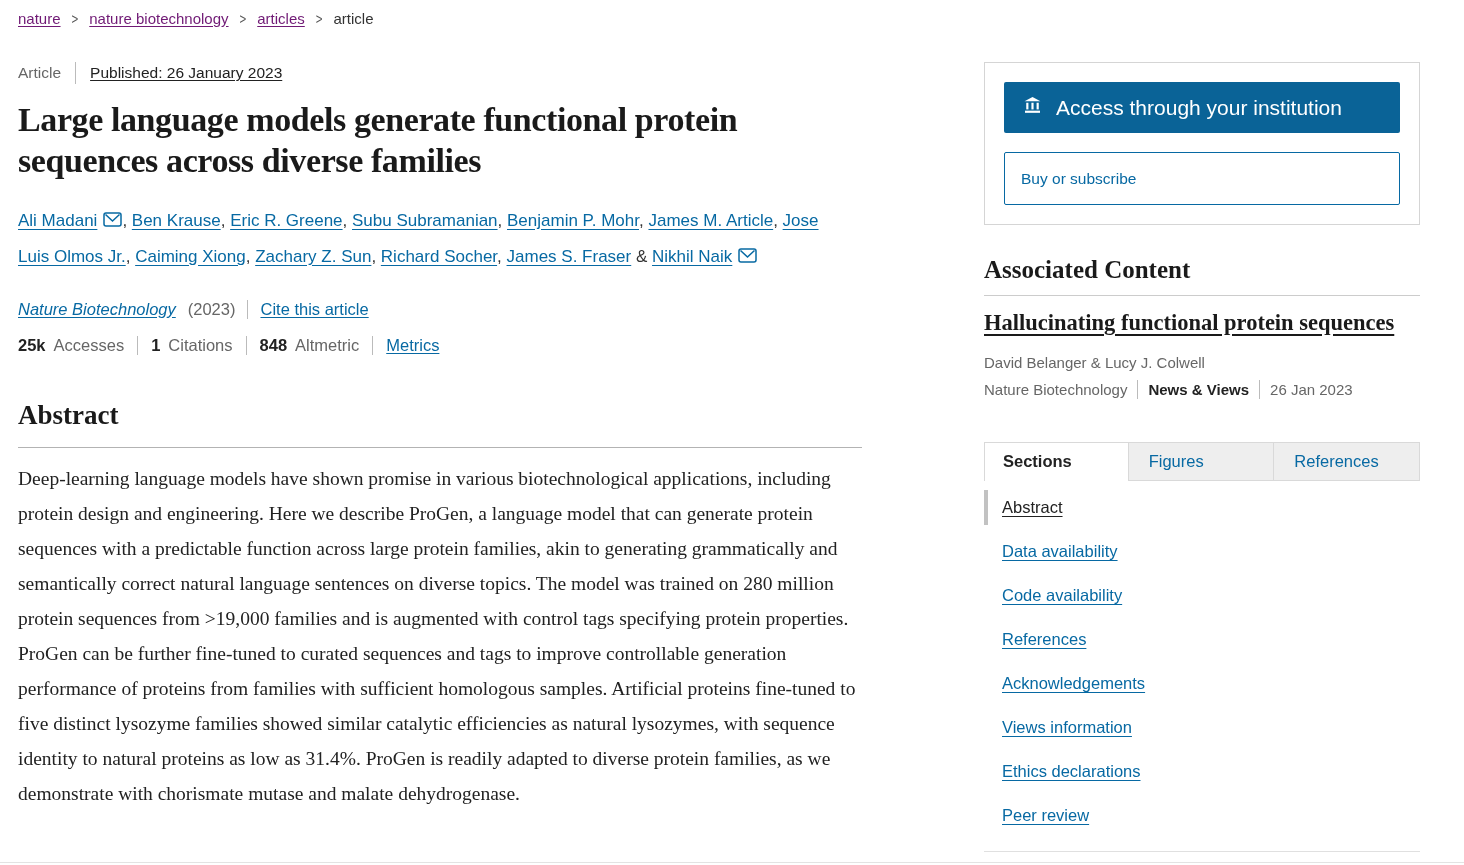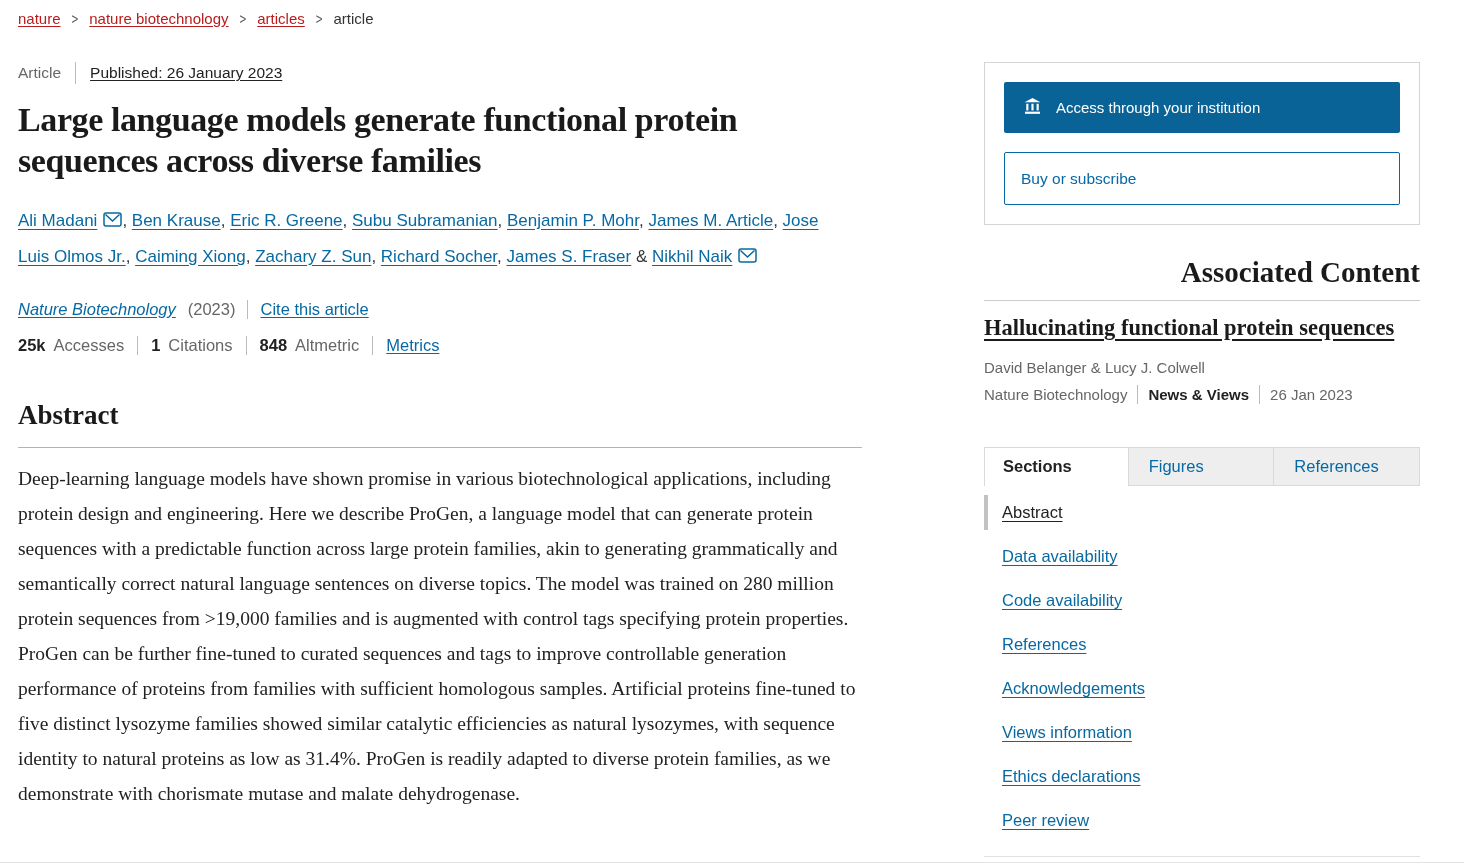--- a/index.html
+++ b/index.html
@@ -6,21 +6,21 @@
   html, body { margin: 0; padding: 0; }
   body {
     width: 1464px; height: 865px; overflow: hidden;
     background: #ffffff; color: #222;
     font-family: "Liberation Sans", sans-serif;
   }
   a { cursor: pointer; }
 
   
   .breadcrumb { padding: 10px 0 0 18px; font-size: 15px; color: #555; display: flex; align-items: center; }
-  .breadcrumb a { color: #b91c1c; text-decoration: underline; text-underline-offset: 2px; }
+  .breadcrumb a { color: #701a75; text-decoration: underline; text-underline-offset: 2px; }
   .crumb-sep { margin: 0 11px; color: #555; font-size: 11.5px; transform: scaleY(1.25); }
   .crumb-current { color: #333; }
 
   
   .layout { display: grid; grid-template-columns: 844px 436px; column-gap: 122px; padding-left: 18px; margin-top: 35px; align-items: start; }
 
   
   .meta-line { font-size: 15.5px; color: #666; display: flex; align-items: center; gap: 14px; }
   .meta-line .published-link { color: #222; text-decoration: underline; text-underline-offset: 2px; }
   .vbar { display: inline-block; width: 1px; height: 22px; background: #bbb; flex: 0 0 auto; }
@@ -48,30 +48,30 @@
 
   .abstract-heading { font-family: "Liberation Serif", serif; font-weight: 700; font-size: 27px; color: #1a1a1a; margin: 45px 0 0 0; }
   .abstract-rule { border: none; border-top: 1px solid #b3b3b3; margin: 16px 0 0 0; }
   .abstract-text { font-family: "Liberation Serif", serif; font-size: 19.5px; line-height: 35px; color: #222; margin: 13px 0 0 0; }
 
   
   .sidebar { width: 436px; }
   .access-box { border: 1px solid #d5d5d5; padding: 19px; }
   .btn-institution {
     display: flex; align-items: center; gap: 13px; width: 100%; height: 51px;
-    background: #0a6397; color: #fff; font-size: 15px; font-family: inherit;
+    background: #0a6397; color: #fff; font-size: 21px; font-family: inherit;
     border: none; border-radius: 2px; padding: 0 0 0 18px; text-align: left; cursor: pointer;
   }
   .btn-buy {
     display: flex; align-items: center; width: 100%; height: 53px; margin-top: 19px;
     background: #fff; color: #0769a3; font-size: 15.5px; font-family: inherit;
     border: 1px solid #0769a3; border-radius: 2px; padding: 0 16px 0 16px; text-align: left; cursor: pointer;
   }
 
-  .assoc-heading { font-family: "Liberation Serif", serif; font-weight: 700; font-size: 29px; color: #1a1a1a; margin: 31px 0 0 0; text-align: right; }
+  .assoc-heading { font-family: "Liberation Serif", serif; font-weight: 700; font-size: 25px; color: #1a1a1a; margin: 31px 0 0 0; }
   .assoc-rule { border: none; border-top: 1px solid #ccc; margin: 11px 0 0 0; }
   .assoc-title {
     display: inline-block; margin-top: 11px;
     font-family: "Liberation Serif", serif; font-weight: 700; font-size: 22.5px; line-height: 1.38;
     color: #1a1a1a; text-decoration: underline; text-underline-offset: 4px;
   }
   .assoc-authors { margin-top: 16px; font-size: 15px; color: #666; }
   .assoc-meta { margin-top: 9px; font-size: 15px; color: #666; display: flex; align-items: center; gap: 10px; }
   .assoc-type { font-weight: 700; color: #222; }
 

